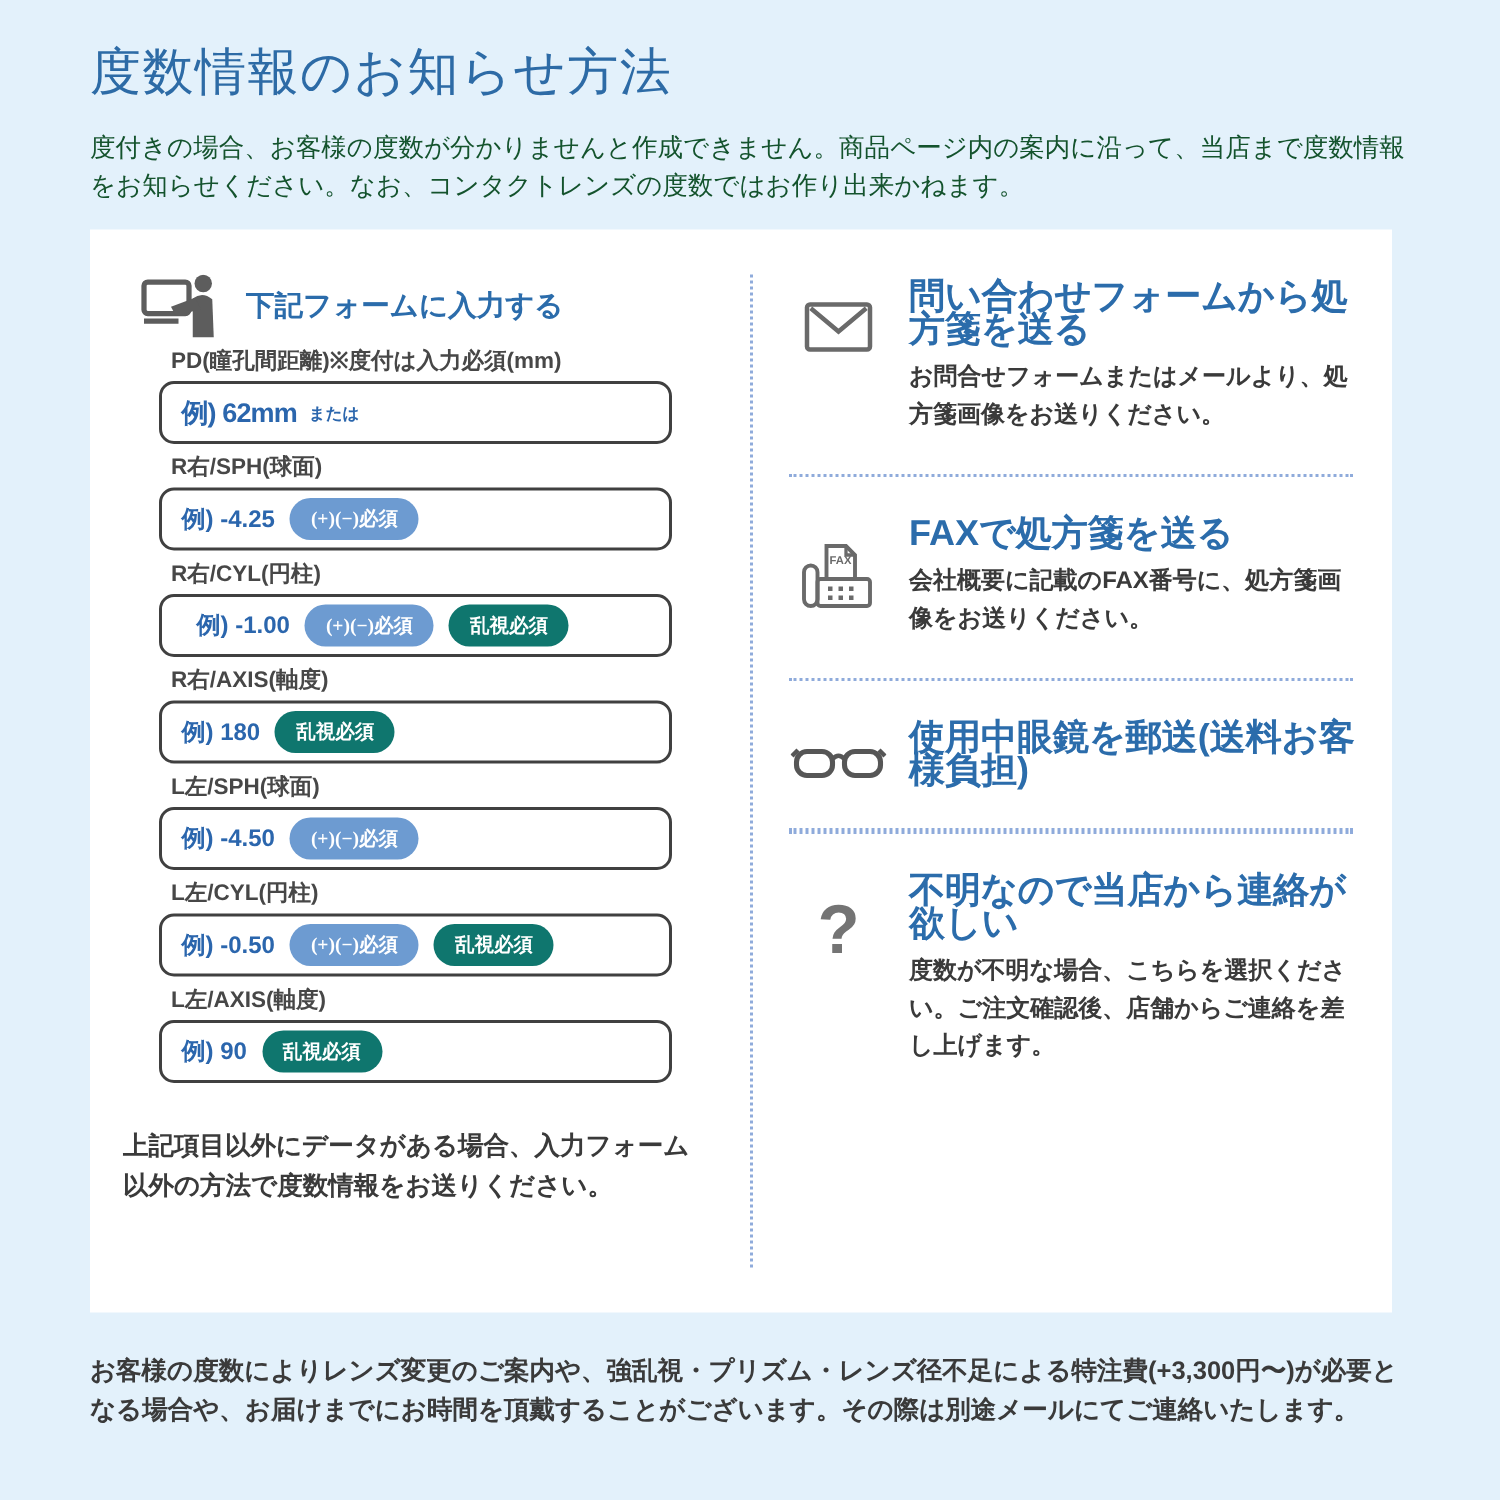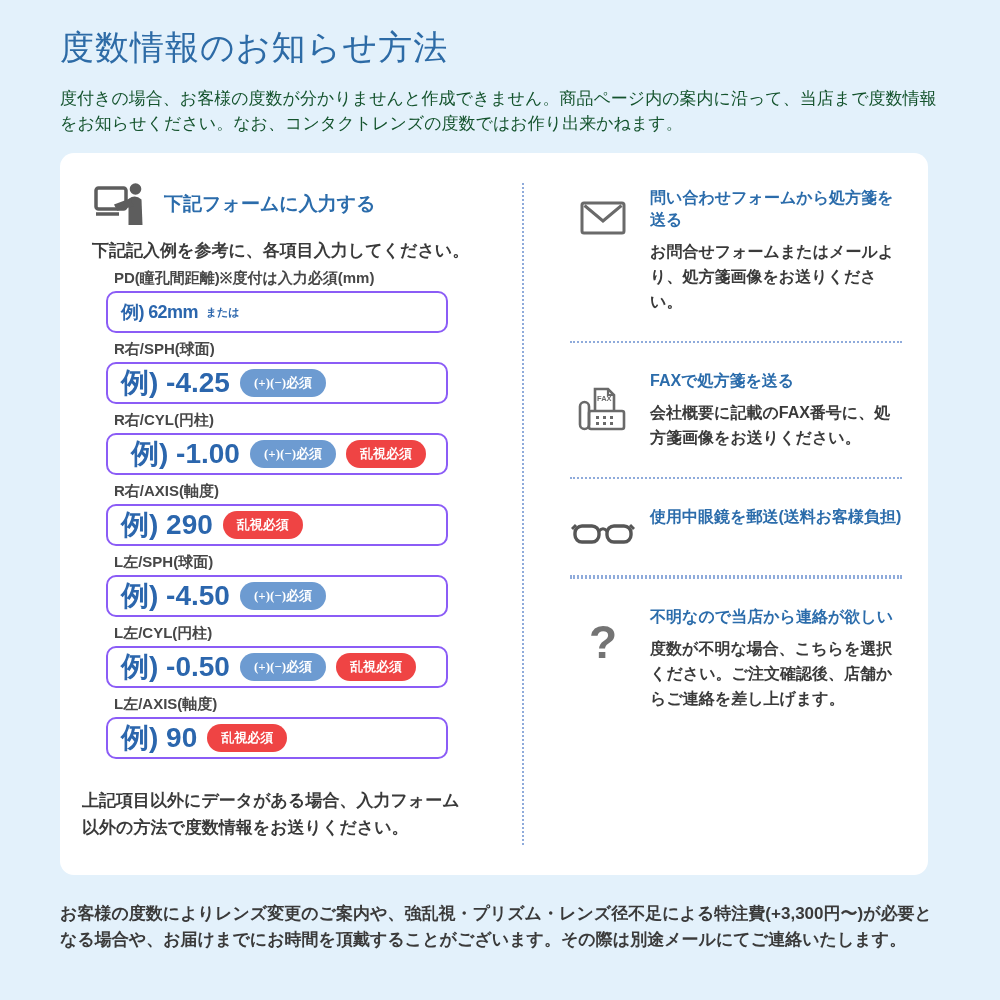--- a/index.html
+++ b/index.html
@@ -27,24 +27,23 @@
     font-weight:normal;
     line-height:25px;
     color:#14532d;
   }
 
   
   .panel {
     margin-top:17px;
     width:868px;
     background:#ffffff;
-    border-radius:14px;
+    border-radius:0;
     display:flex;
     min-height:722px;
-    gap:22px;
   }
   .col-left { width:440px; padding:30px 20px 24px 20px; }
   .vsep {
     border-left:2px dotted #8fabdb;
     margin:30px 0;
   }
   .col-right { flex:1; padding:30px 24px 22px 22px; }
 
   
   .col-head { display:flex; align-items:center; gap:18px; margin-left:14px; height:42px; }
@@ -59,56 +58,56 @@
     font-size:15px;
     font-weight:bold;
     color:#474747;
     line-height:17px;
   }
   .field-box {
     margin:5px 0 0 26px;
     width:342px;
     height:42px;
     background:#fff;
-    border:2px solid #8b5cf6;
+    border:2px solid #404040;
     border-radius:10px;
     display:flex;
     align-items:center;
     gap:10px;
     padding:0 10px 0 13px;
   }
-  .example { color:#2b66ad; font-weight:bold; font-size:28px; white-space:nowrap; }
+  .example { color:#2b66ad; font-weight:bold; font-size:16px; white-space:nowrap; }
   .example.pd { font-size:18px; letter-spacing:-0.6px; }
   .example-small { color:#2b66ad; font-weight:bold; font-size:11px; margin:0 -2px; white-space:nowrap; }
   .badge {
     border-radius:999px;
     color:#fff;
     font-size:13px;
     font-weight:bold;
     padding:5px 14px;
     white-space:nowrap;
   }
   .badge.blue { background:#6d9bd1;font-family:Liberation Serif, serif; }
-  .badge.orange { background:#ef4444; }
+  .badge.orange { background:#0f766e; }
   .col-note {
     margin:28px 0 0 2px;
     width:386px;
     font-size:17px;
     font-weight:bold;
     line-height:27px;
     color:#3a3a3a;
   }
 
   
   .method { display:flex; gap:12px; padding:27px 0; }
   .method.first { padding-top:4px; }
   .method.last { padding-bottom:0; }
   .m-icon { width:70px; flex:none; display:flex; justify-content:center; align-items:flex-start; padding-top:14px; }
   .m-text { flex:1; }
-  .m-title { font-size:16px; font-weight:bold; color:#2b6cab; line-height:22px; }
+  .m-title { font-size:24px; font-weight:bold; color:#2b6cab; line-height:22px; }
   .m-body { margin-top:8px; font-size:16px; font-weight:bold; line-height:25px; color:#3a3a3a; }
   .hsep { border-top:2px dotted #8fabdb; margin:0 2px; }
   .q-mark { font-size:46px; font-weight:bold; color:#747474; line-height:44px; }
 
   
   .footer-note {
     margin-top:26px;
     width:884px;
     font-size:17px;
     font-weight:bold;
@@ -134,21 +133,20 @@
           <svg width="52" height="42" viewBox="0 0 52 42">
             <rect x="2" y="5" width="30" height="21" rx="2.5" fill="none" stroke="#5d5d5d" stroke-width="3.5"></rect>
             <path d="M2 31 h23" stroke="#5d5d5d" stroke-width="3.5"></path>
             <circle cx="41.5" cy="6" r="5.8" fill="#5d5d5d"></circle>
             <path d="M34.5 16 q6.5 -5 13 0.5 l1 25.5 h-14 z" fill="#5d5d5d"></path>
             <path d="M36 15.5 L20 21.5 l3.2 6.2 L40 23 z" fill="#5d5d5d"></path>
           </svg>
         </span>
         <h2>下記フォームに入力する</h2>
       </div>
-      <p class="col-sub">下記記入例を参考に、各項目入力してください。</p>
 
       <div class="field-group">
         <span class="field-label">PD(瞳孔間距離)※度付は入力必須(mm)</span>
         <div class="field-box">
           <span class="example pd">例) 62mm</span>
           <span class="example-small">または</span>
         </div>
       </div>
 
       <div class="field-group">
@@ -165,21 +163,21 @@
           <span class="example"></span>
           <span class="example">例) -1.00</span>
           <span class="badge blue">(+)(−)必須</span>
           <span class="badge orange">乱視必須</span>
         </div>
       </div>
 
       <div class="field-group">
         <span class="field-label">R右/AXIS(軸度)</span>
         <div class="field-box">
-          <span class="example">例) 290</span>
+          <span class="example">例) 180</span>
           <span class="badge orange">乱視必須</span>
         </div>
       </div>
 
       <div class="field-group">
         <span class="field-label">L左/SPH(球面)</span>
         <div class="field-box">
           <span class="example">例) -4.50</span>
           <span class="badge blue">(+)(−)必須</span>
         </div>

